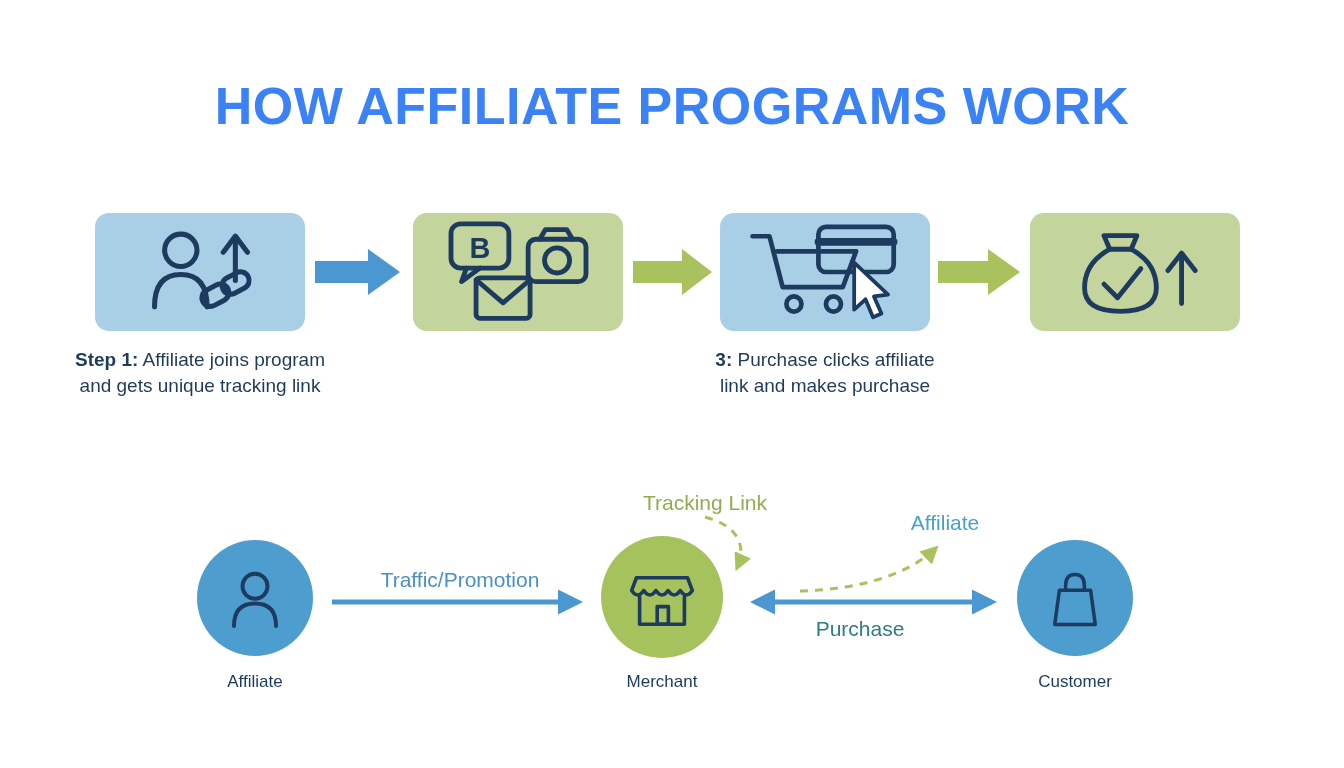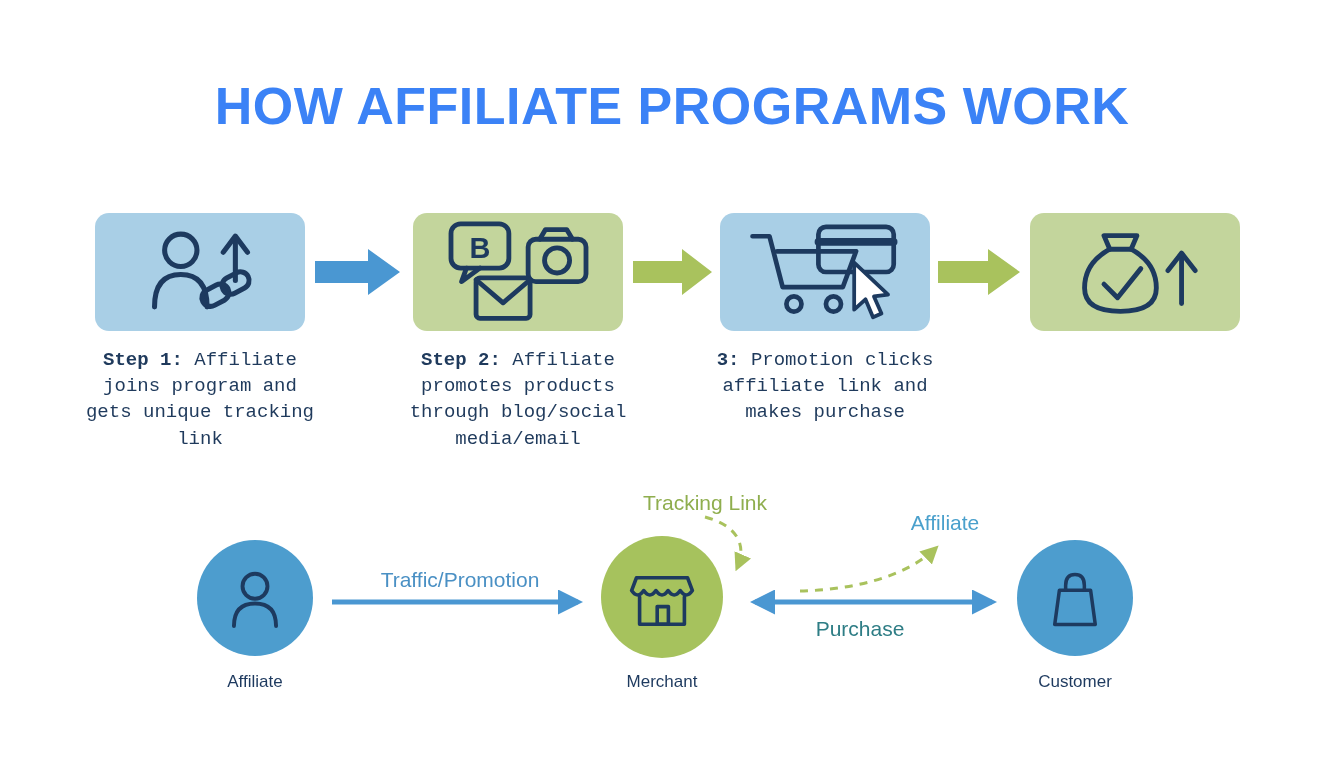--- a/index.html
+++ b/index.html
@@ -40,21 +40,20 @@
     justify-content: center;
   }
   .step-box.blue  { background: #a9cfe6; }
   .step-box.green { background: #c3d59c; }
   .caption {
     position: absolute;
     text-align: center;
     font-size: 19px;
     line-height: 1.38;
     color: #1f3a5c;
-    font-family: Liberation Mono, monospace;
   }
   .caption b { font-weight: 700; }
   .node {
     position: absolute;
     border-radius: 50%;
     display: flex;
     align-items: center;
     justify-content: center;
   }
   .node.blue  { background: #4d9dce; }
@@ -156,25 +155,22 @@
         <path d="M38 62 L52 76 L76 46"></path>
         <path d="M118 82 V34"></path>
         <path d="M104 48 L118 30 L132 48"></path>
       </g>
     </svg>
   </div>
 
   <p class="caption" style="left:75px; top:347px; width:250px;">
     <b>Step 1:</b><span> Affiliate joins program and gets unique tracking link</span>
   </p>
-  <p class="caption" style="left:390px; top:347px; width:256px;">
-    <b>Step 2:</b><span> Affiliate promotes products through blog/social media/email</span>
-  </p>
   <p class="caption" style="left:705px; top:347px; width:240px;">
-    <b>3:</b><span> Promotion clicks affiliate link and makes purchase</span>
+    <b>3:</b><span> Purchase clicks affiliate link and makes purchase</span>
   </p>
 
   <div class="node blue" style="left:197px; top:540px; width:116px; height:116px;">
     <svg viewBox="0 0 100 100" width="78" height="78">
       <g fill="none" stroke="#1d3a5f" stroke-width="5" stroke-linecap="round" stroke-linejoin="round">
         <circle cx="50" cy="35" r="16"></circle>
         <path d="M23 86 Q23 57 50 57 Q77 57 77 86"></path>
       </g>
     </svg>
   </div>

